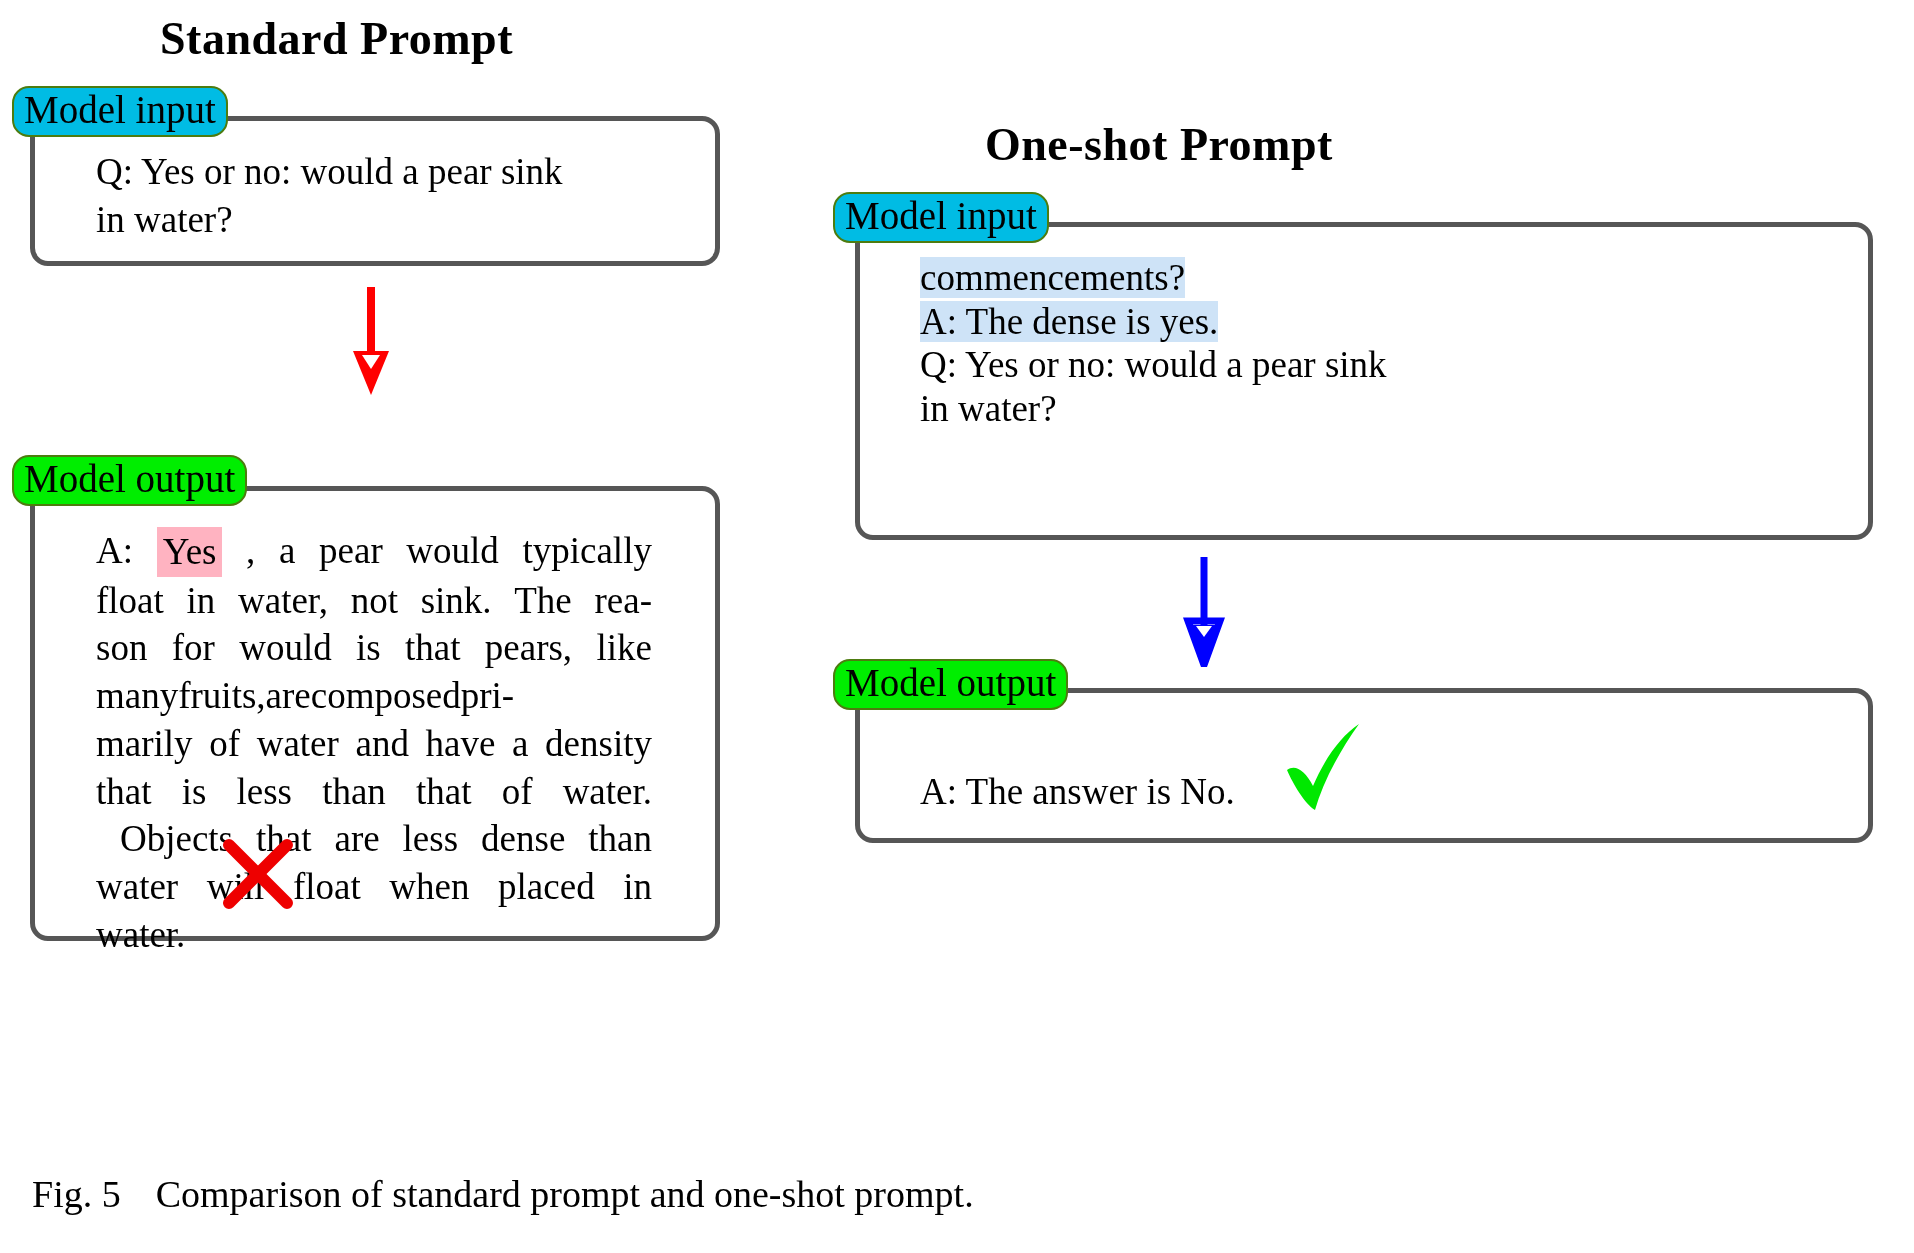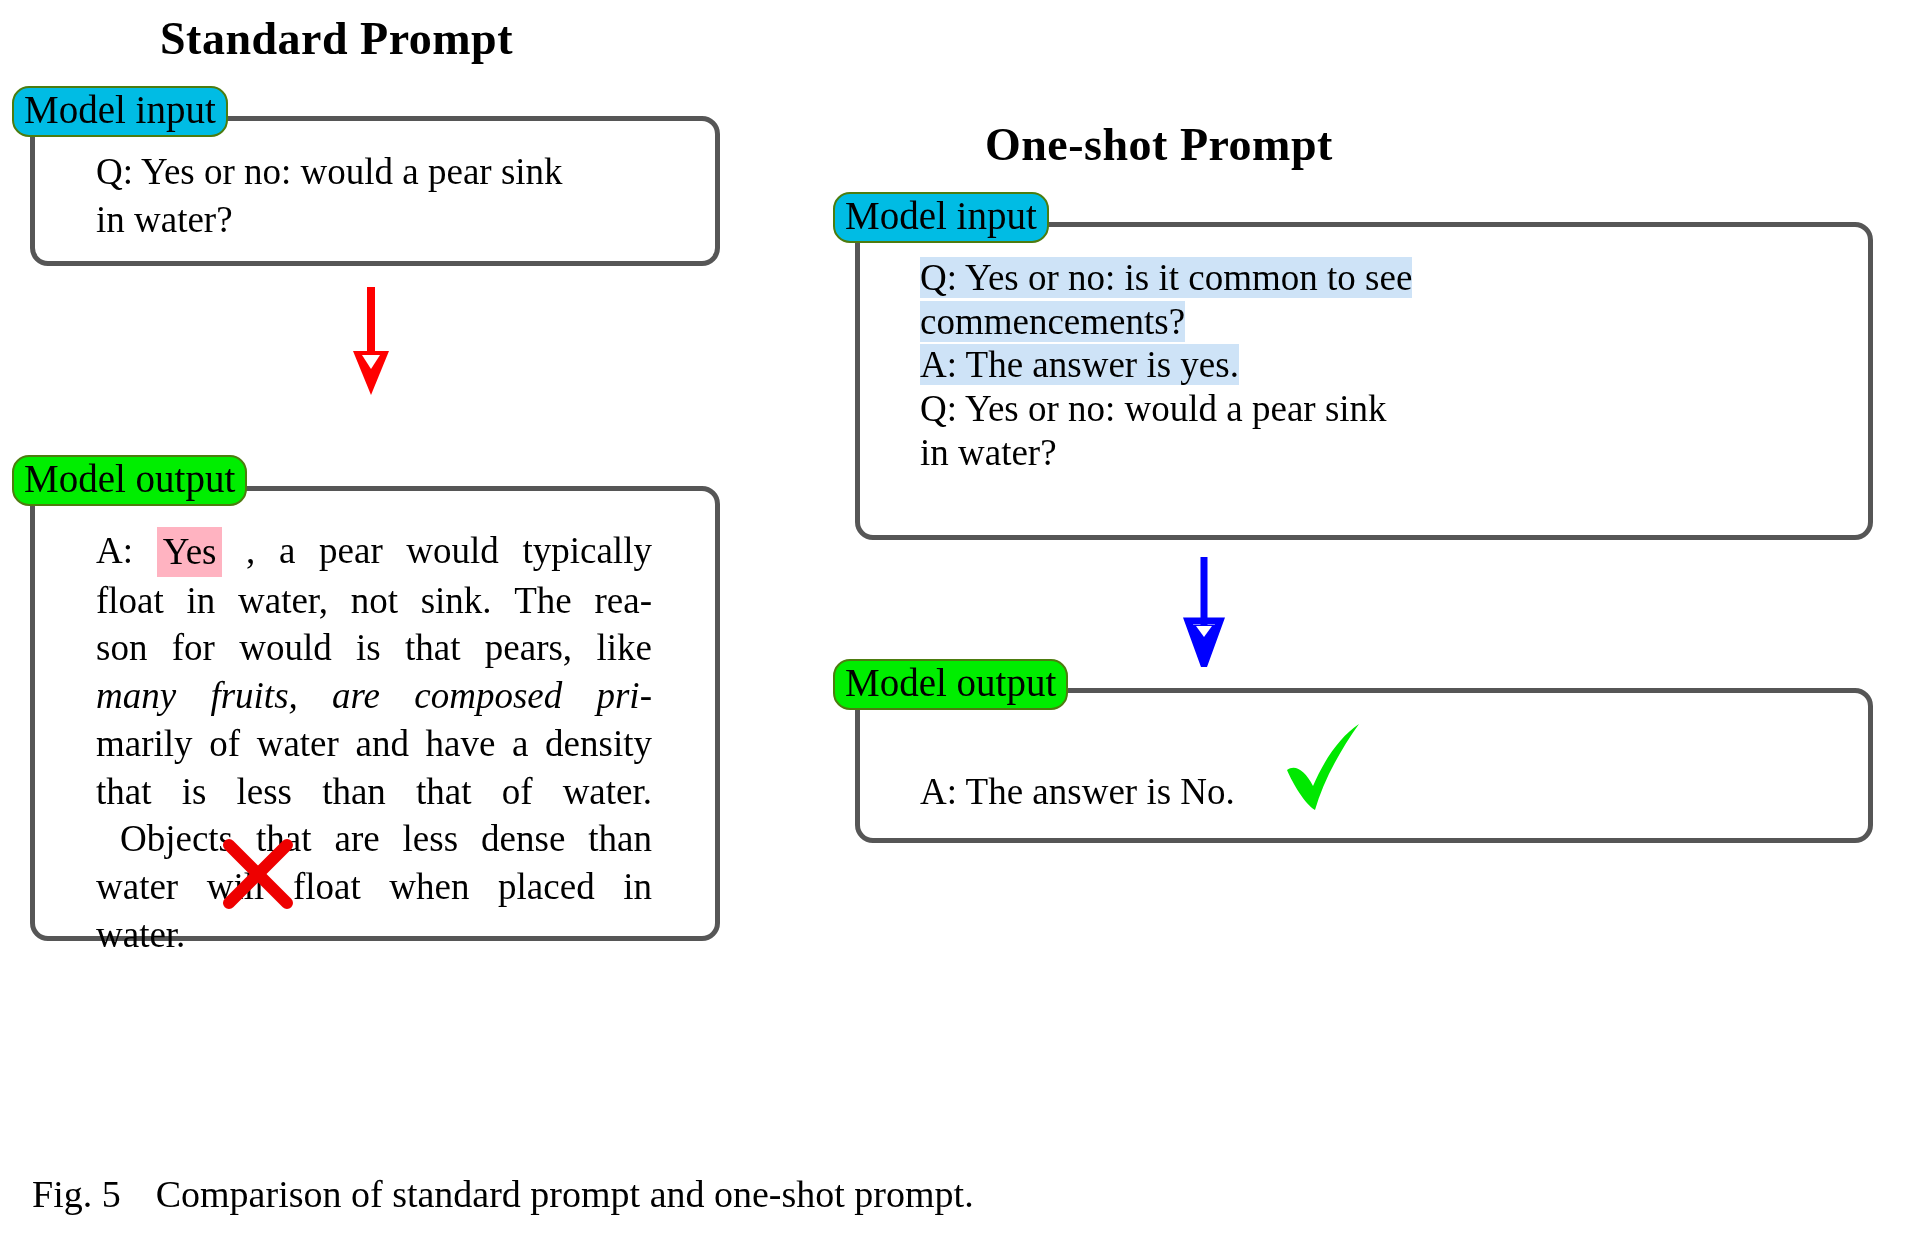--- a/index.html
+++ b/index.html
@@ -127,21 +127,21 @@
   </div>
   <div style="display:flex; justify-content:space-between;">
     <span>son</span>
       <span>for</span>
       <span>would</span>
       <span>is</span>
       <span>that</span>
       <span>pears,</span>
       <span>like</span>
   </div>
-  <div style="display:flex; justify-content:space-between;font-style:italic;">
+  <div style="display:flex; ">
     <span>many</span>
       <span>fruits,</span>
       <span>are</span>
       <span>composed</span>
       <span>pri-</span>
   </div>
   <div style="display:flex; justify-content:space-between;">
     <span>marily</span>
       <span>of</span>
       <span>water</span>
@@ -185,23 +185,22 @@
   <line x1="65" y1="7" x2="7" y2="65" stroke="#ee0000" stroke-width="12" stroke-linecap="round"></line>
 </svg>
 
 <div class="section-title" id="title-oneshot">One-shot Prompt</div>
 
 <div class="panel" id="os-input-panel" style="left:855px; top:222px; width:1018px; height:318px;"></div>
 
 <div class="badge cyan" id="os-input-badge" style="left:833px; top:192px;">Model input</div>
 
 <div class="panel-text" id="os-input-text" style="left:920px; top:256px; width:960px; line-height:1.18;">
-  <div><span class="hl-blue">Q: Yes or no: is it common to see</span></div>
   <div><span class="hl-blue">commencements?</span></div>
-  <div><span class="hl-blue">A: The answer is yes.</span></div>
+  <div><span class="hl-blue">A: The dense is yes.</span></div>
   <div>Q: Yes or no: would a pear sink</div>
   <div>in water?</div>
 </div>
 
 <svg class="arrow" id="os-arrow" style="left:1178px; top:555px;" width="52" height="112" viewBox="0 0 52 112">
   <line x1="26" y1="2" x2="26" y2="78" stroke="#0000ff" stroke-width="7"></line>
   <polygon points="26,110 10,66 42,66" fill="none" stroke="#0000ff" stroke-width="7"></polygon>
   <polygon points="26,108 14,70 38,70" fill="#0000ff"></polygon>
   <polygon points="26,82 18,71 34,71" fill="#ffffff"></polygon>
 </svg>

